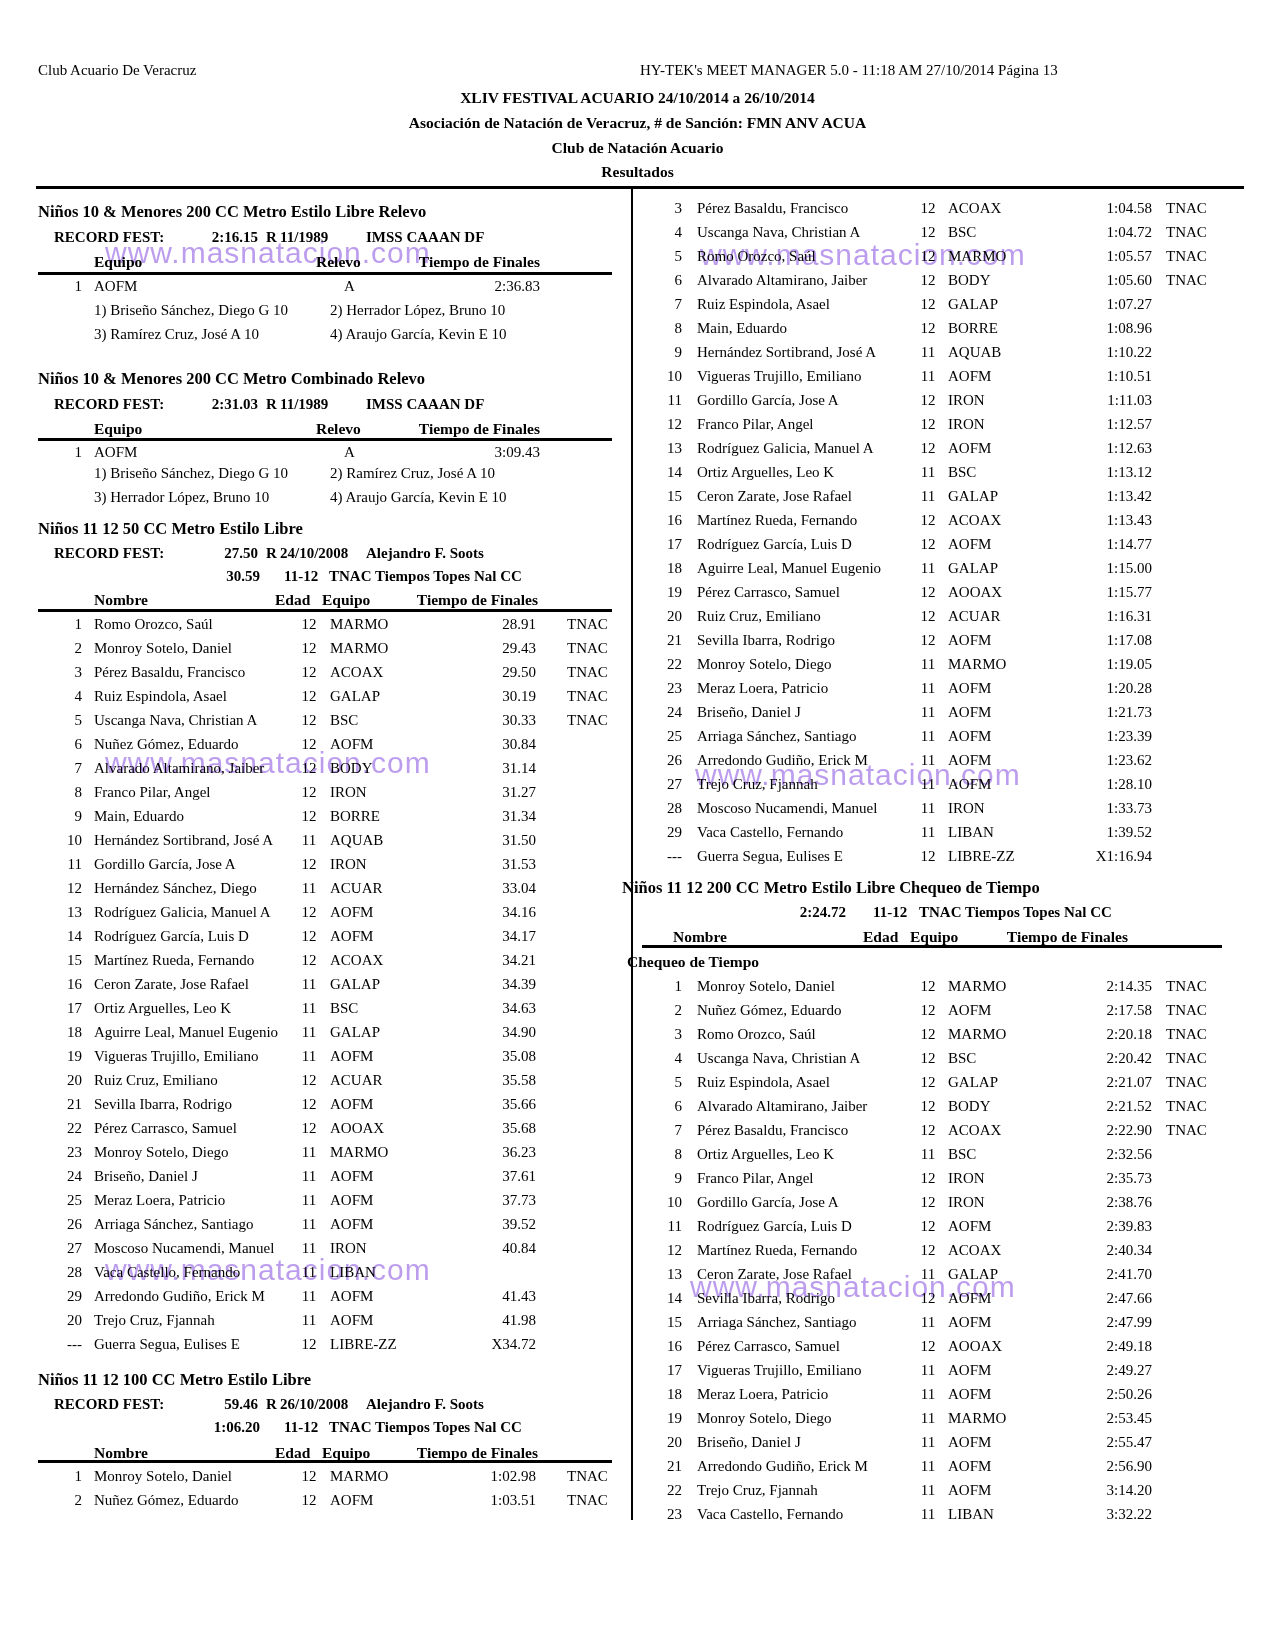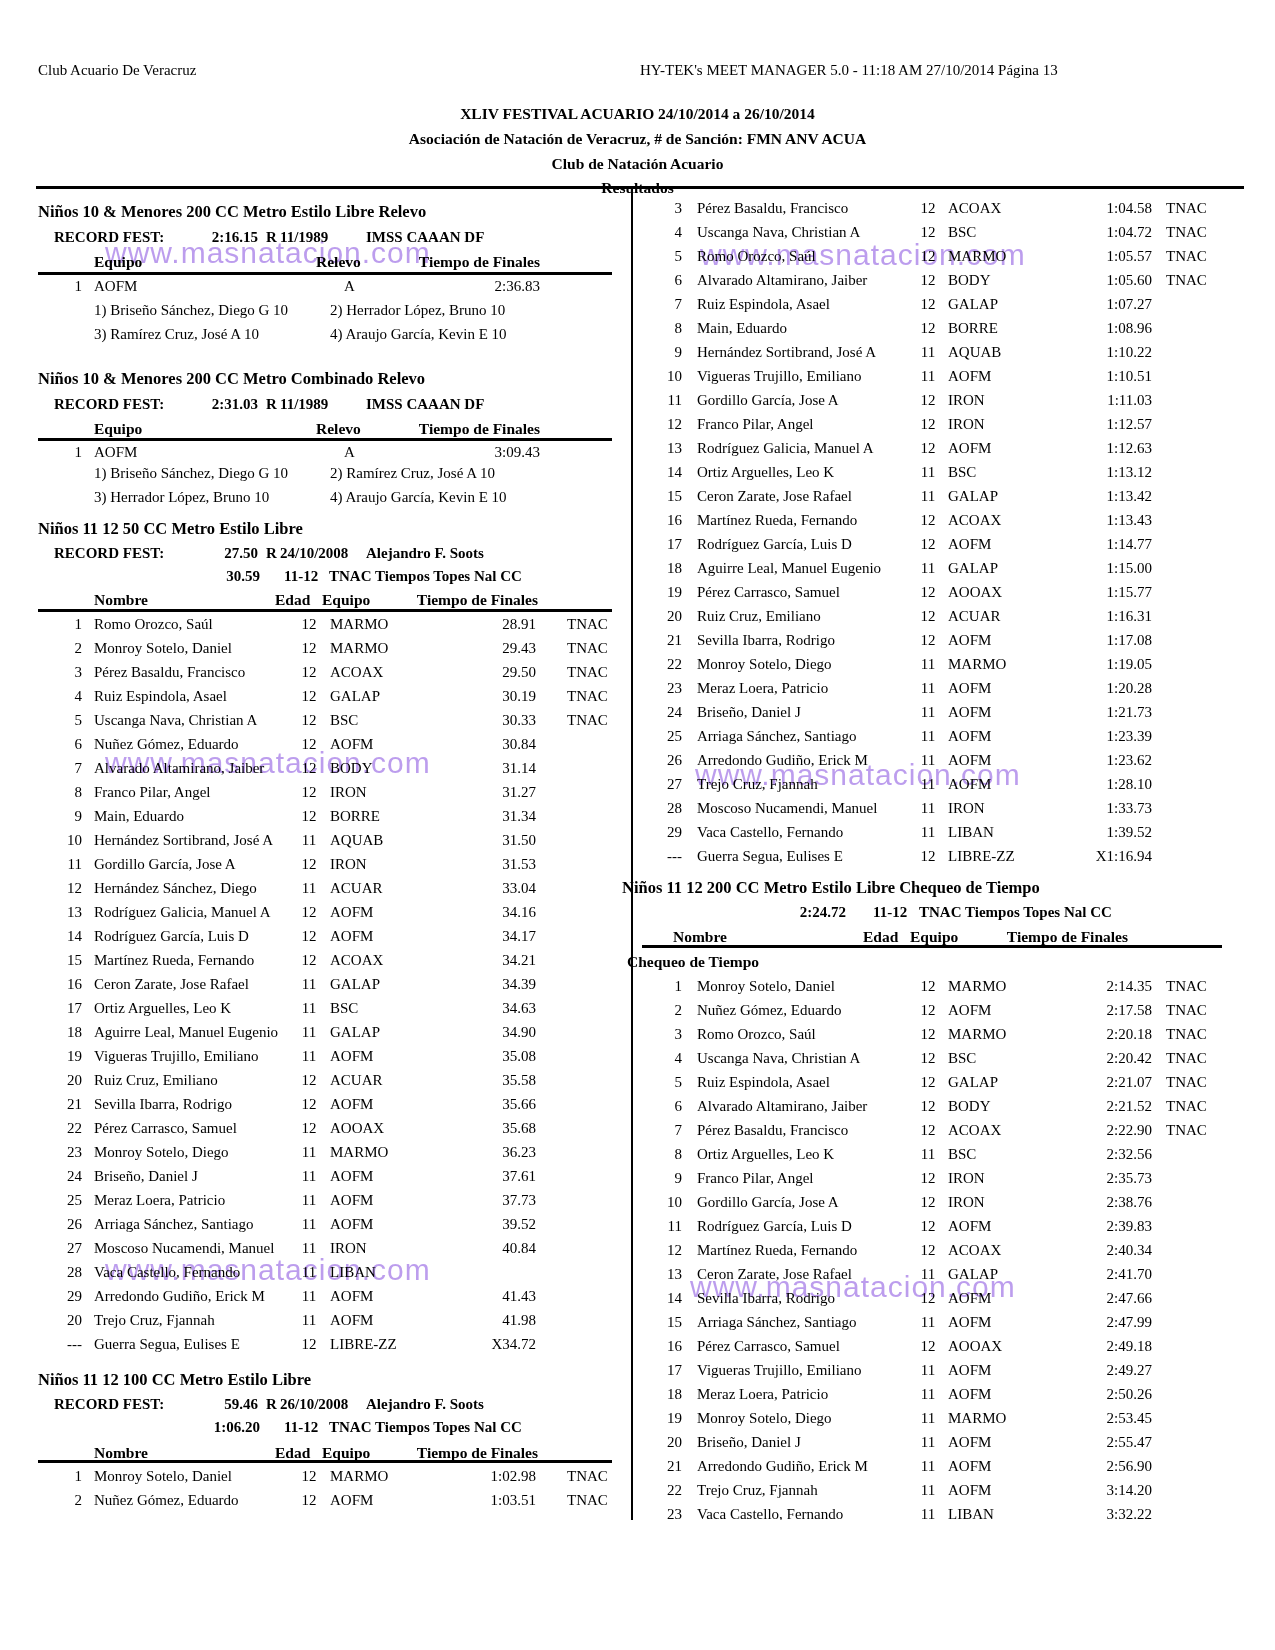--- a/index.html
+++ b/index.html
@@ -1,21 +1,21 @@
 <!DOCTYPE html>
 <html><head>
 <meta charset="utf-8">
 <style>
   html,body{margin:0;padding:0;background:#fff;}
   #page{position:relative;width:1275px;height:1520px;background:#ffffff;
         font-family:"Liberation Serif", serif;color:#000;overflow:hidden;}
   .nw{white-space:nowrap;}
   
   .hdr-small{position:absolute;font-size:15px;}
-  .hdr-center{position:absolute;left:0;width:1275px;text-align:center;font-weight:bold;font-size:15.5px;margin-top:16px;}
+  .hdr-center{position:absolute;left:0;width:1275px;text-align:center;font-weight:bold;font-size:15.5px;}
   
   .rule{position:absolute;background:#000;height:3px;}
   .lrule{left:38px;width:574px;}
   .rrule{left:642px;width:580px;}
   .toprule{left:36px;width:1208px;}
   #divider{position:absolute;left:631px;top:189px;width:2px;height:1421px;background:#000;}
   
   .lcol{position:absolute;left:30px;width:600px;height:24px;font-size:15px;}
   .rcol{position:absolute;left:606px;width:614px;height:24px;font-size:15px;}
   .sec-title{font-weight:bold;font-size:16.5px;height:22px;}

